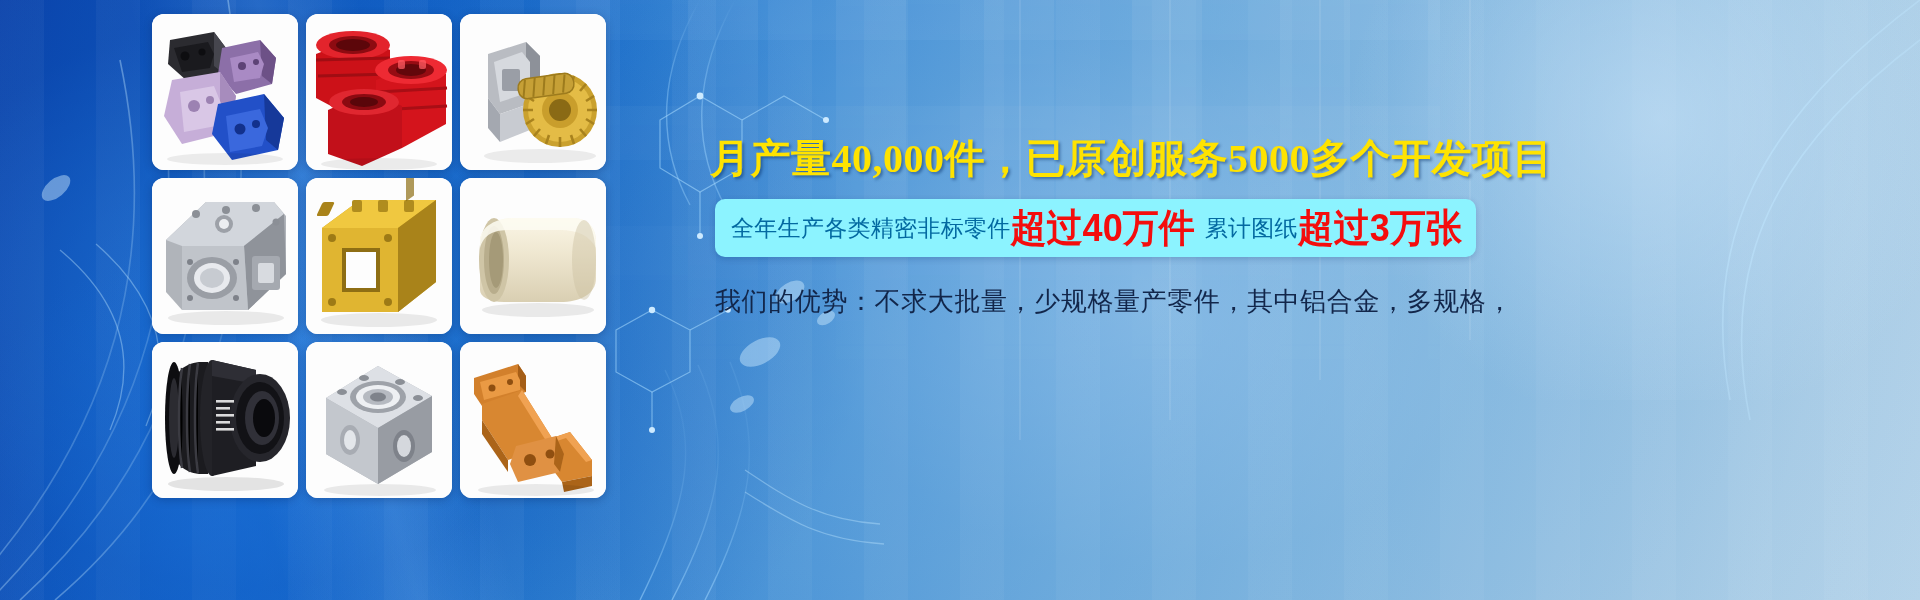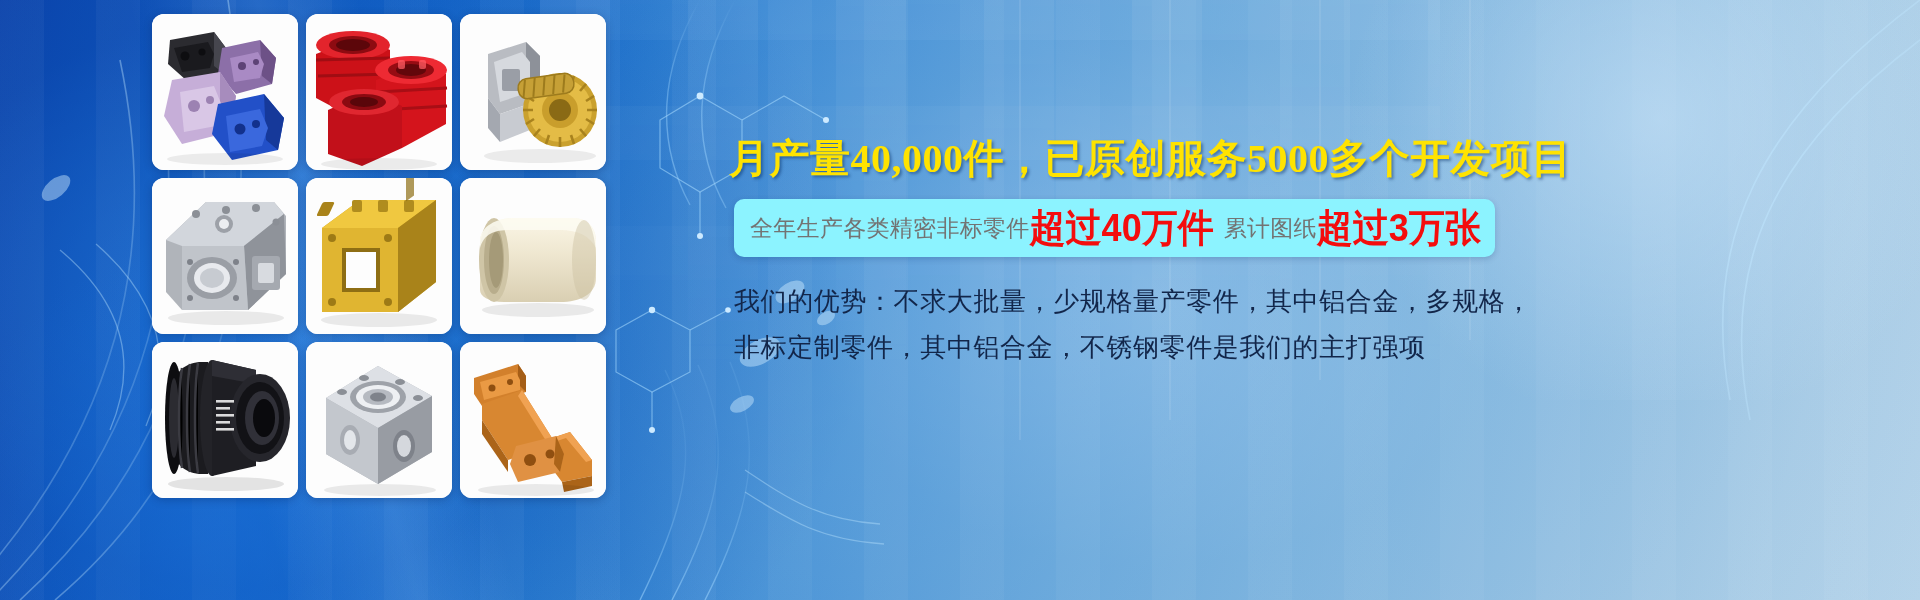--- a/index.html
+++ b/index.html
@@ -67,21 +67,21 @@
     gap:8px;
   }
   .card {
     background:#fff; border-radius:12px; overflow:hidden;
     box-shadow:0 2px 8px rgba(0,25,70,0.26);
     position:relative;
   }
   .card .photo { position:absolute; inset:0; }
 
   
-  .copy { position:absolute; left:729px; top:0; width:1190px; height:600px; }
+  .copy { position:absolute; left:710px; top:0; width:1190px; height:600px; }
 
   .headline {
     position:absolute; left:0; top:136px; width:1190px;
     font-family:"Liberation Serif", serif;
     font-weight:bold;
     font-size:40px; line-height:46px;
     color:#ffe300;
     letter-spacing:.5px;
     white-space:nowrap;
     text-shadow:2px 2px 3px rgba(0,40,95,0.45);
@@ -92,21 +92,21 @@
     height:58px;
     background:#8cf3ff;
     border-radius:10px;
     display:flex; align-items:center;
     padding:0 14px 0 16px;
     white-space:nowrap;
     box-shadow:0 2px 6px rgba(0,40,95,0.20);
   }
   .cb-black {
     font-family:"Liberation Sans", sans-serif;
-    font-size:23px; color:#737373; font-weight:500; letter-spacing:.3px;
+    font-size:23px; color:#0369a1; font-weight:500; letter-spacing:.3px;
   }
   .cb-red {
     font-family:"Liberation Sans", sans-serif;
     font-size:36px; font-weight:bold; color:#f40d0d;
     letter-spacing:0px; line-height:1;
     transform:scaleY(1.08);
   }
   .cb-gap { display:inline-block; width:10px; }
 
   .body-text {
@@ -483,17 +483,16 @@
     <div class="cyanbar">
       <span class="cb-black">全年生产各类精密非标零件</span>
       <span class="cb-red">超过40万件</span>
       <span class="cb-gap"></span>
       <span class="cb-black">累计图纸</span>
       <span class="cb-red">超过3万张</span>
     </div>
 
     <div class="body-text">
       <div>我们的优势：不求大批量，少规格量产零件，其中铝合金，多规格，</div>
-      <div>非标定制零件，其中铝合金，不锈钢零件是我们的主打强项</div>
     </div>
 
   </div>
 </div>
 
 </body></html>

